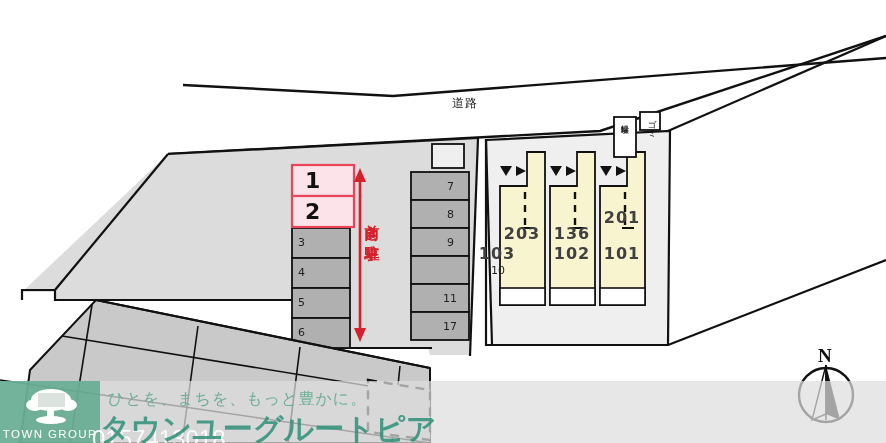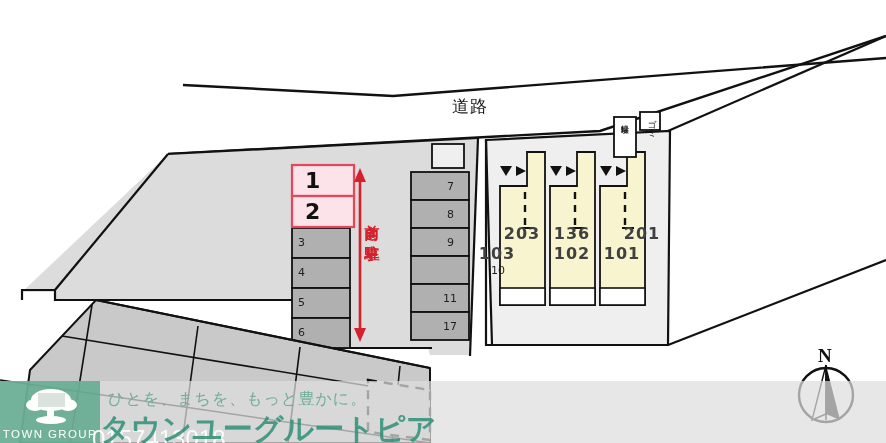--- a/index.html
+++ b/index.html
@@ -24,21 +24,21 @@
     width: 886px;
     height: 443px;
   }
   .lbl {
     position: absolute;
     white-space: nowrap;
     color: #1a1a1a;
     font-family: "DejaVu Sans", "Liberation Sans", sans-serif;
   }
   .road-label {
-    font-size: 17px;
+    font-size: 12px;
     letter-spacing: 1px;
   }
   .stall-num {
     font-size: 11px;
     color: #1f1f1f;
     text-align: right;
   }
   .stall-num-big {
     font-size: 22px;
     font-weight: bold;
@@ -286,21 +286,21 @@
   <div class="lbl stall-num" style="left:443px; top:264px;margin-left:48px;">10</div>
   <div class="lbl stall-num" style="left:443px; top:292px;">11</div>
   <div class="lbl stall-num" style="left:443px; top:320px;">17</div>
 
   <div class="lbl unit-num" style="left:497px; top:224px; width:50px;">203</div>
   <div class="lbl unit-num" style="left:472px; top:244px; width:50px;">103</div>
 
   <div class="lbl unit-num" style="left:547px; top:224px; width:50px;">136</div>
   <div class="lbl unit-num" style="left:547px; top:244px; width:50px;">102</div>
 
-  <div class="lbl unit-num" style="left:597px; top:224px; width:50px;margin-left:20px;">201</div>
+  <div class="lbl unit-num" style="left:597px; top:208px; width:50px;">201</div>
   <div class="lbl unit-num" style="left:597px; top:244px; width:50px;">101</div>
 
   <div class="lbl vert mae-muki" style="left:362px; top:213px;">前向き駐車</div>
 
   <div class="lbl vert tiny-vert" style="left:620px; top:119px;">駐輪場</div>
 
   <div class="lbl vert gomi-lbl" style="left:645px; top:113px;">ゴミ</div>
 
   <div class="lbl n-letter" style="left:818px; top:345px;">N</div>
 

